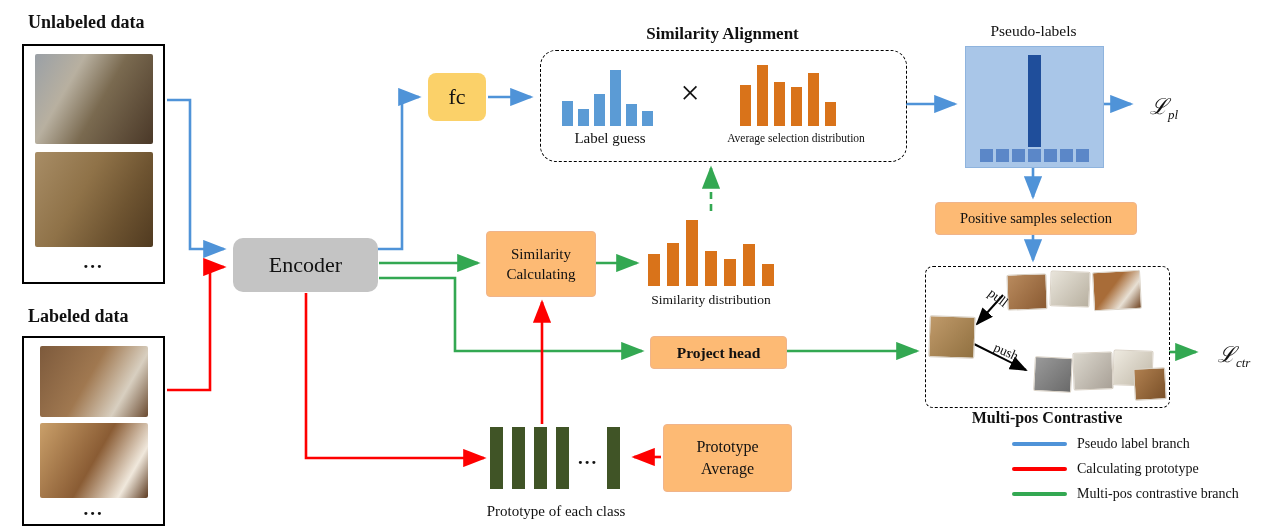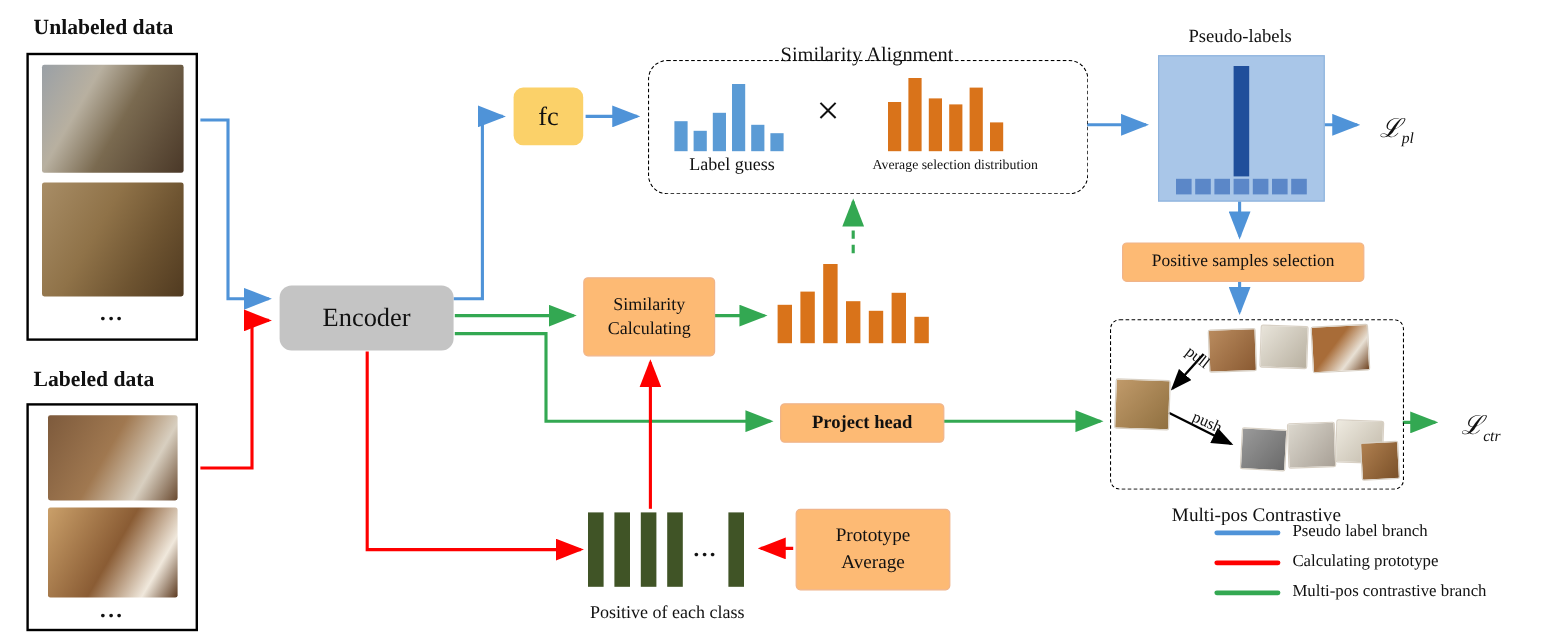--- a/index.html
+++ b/index.html
@@ -48,21 +48,21 @@
   .pseudo-tall{position:absolute;left:62px;top:8px;width:13px;height:92px;background:#1f4e9b;}
   .pseudo-bottom{left:14px;top:102px;height:13px;gap:3px;position:absolute;display:flex;align-items:flex-end;}
   .pseudo-bottom .bar{width:13px;background:#5b87c8;}
 
   
   .proto-row{left:490px;top:427px;display:flex;align-items:center;gap:9px;z-index:2;position:absolute;}
   .proto-bar{width:13px;height:62px;background:#405426;}
 
   
   .lbl{position:absolute;z-index:3;text-align:center;}
-  .bold{font-weight:normal;margin-top:12px;}
+  .bold{font-weight:bold;}
   .loss{font-style:italic;font-size:22px;}
   .loss sub{font-size:13px;}
   .mult{font-size:34px;line-height:1;z-index:3;}
 
   
   .thumb{position:absolute;z-index:3;border:1px solid #d8d0c4;border-radius:2px;}
   .t-cat1{background:linear-gradient(130deg,#b98b5e,#8a5a32);}
   .t-whitecat{background:linear-gradient(130deg,#e8e4da,#b8b0a0);}
   .t-collie{background:linear-gradient(130deg,#a86c38 40%,#e8e0d4 70%,#6e4220);}
   .t-anchor{background:linear-gradient(130deg,#c09a6a,#907040);}
@@ -189,20 +189,21 @@
 
   <div class="bars bars-orange sd-bars">
       <div class="bar" style="height: 45%;"></div>
       <div class="bar" style="height: 60%;"></div>
       <div class="bar" style="height: 92%;"></div>
       <div class="bar" style="height: 48%;"></div>
       <div class="bar" style="height: 38%;"></div>
       <div class="bar" style="height: 58%;"></div>
       <div class="bar" style="height: 30%;"></div>
     </div>
+  <div class="lbl" style="left:620px;top:292px;width:182px;font-size:13.5px;">Similarity distribution</div>
 
   <div class="node peach possel">Positive samples selection</div>
 
   <div class="node peach projhead">Project head</div>
 
   <div class="abs dashed-box mpc-box"></div>
   <div class="thumb t-cat1" style="left:1007px;top:274px;width:38px;height:34px;transform:rotate(-2deg);"></div>
   <div class="thumb t-whitecat" style="left:1050px;top:271px;width:38px;height:34px;transform:rotate(2deg);"></div>
   <div class="thumb t-collie" style="left:1093px;top:271px;width:46px;height:37px;transform:rotate(-3deg);"></div>
   <div class="thumb t-anchor" style="left:929px;top:316px;width:44px;height:40px;transform:rotate(2deg);"></div>
@@ -218,21 +219,21 @@
   </div>
 
   <div class="proto-row">
     <div class="proto-bar"></div>
     <div class="proto-bar"></div>
     <div class="proto-bar"></div>
     <div class="proto-bar"></div>
     <span class="dots">...</span>
     <div class="proto-bar"></div>
   </div>
-  <div class="lbl" style="left:452px;top:503px;width:208px;font-size:15px;">Positive of each class</div>
+  <div class="lbl" style="left:452px;top:503px;width:208px;font-size:15px;">Prototype of each class</div>
   <div class="node peach protomix">
     <span>Prototype</span>
     <span>Average</span>
   </div>
 
   <div class="legend">
     <div class="legend-row">
       <span class="legend-line ll-blue"></span>
       <span class="txt">Pseudo label branch</span>
     </div>

